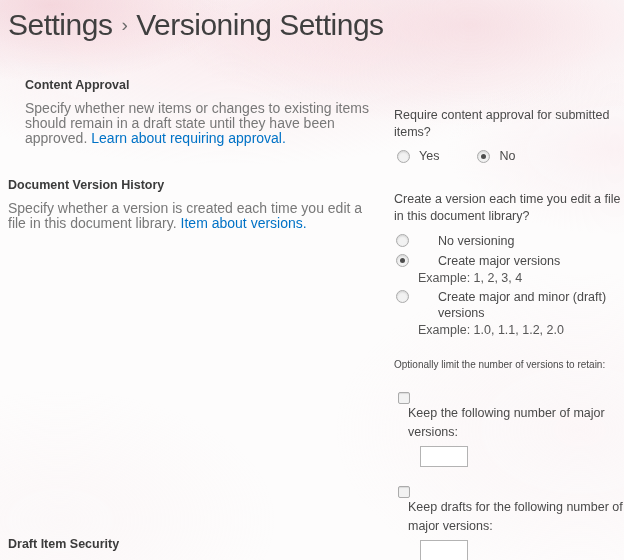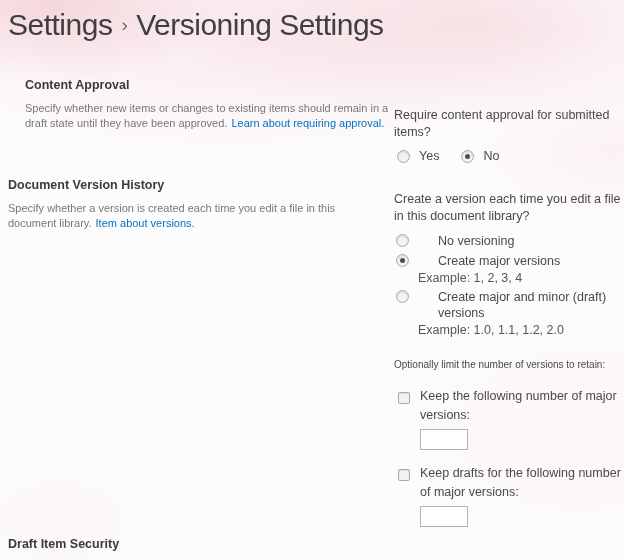--- a/index.html
+++ b/index.html
@@ -21,50 +21,50 @@
   
   .page-title {
     left:8px; top:8px;
     font-size:30px; font-weight:300; letter-spacing:-0.5px;
     color:#3f3f3f; white-space:nowrap;
   }
   .title-sep { font-size:19px; color:#6a6a6a; margin:0 9px; position:relative; top:-4px; }
 
   
   .section-heading { font-size:12.5px; font-weight:700; color:#3b3b3b; }
-  .section-desc { margin-top:9px; font-size:11px; line-height:15px; color:#787878; }
+  .section-desc { margin-top:9px; font-size:14px; line-height:15px; color:#787878; }
   .help-link { color:#0072c6; text-decoration:none; margin-left:4px; }
 
   
   .question { font-size:12.5px; line-height:17px; color:#4a4a4a; }
 
   .radio-row { display:flex; align-items:center; }
   .radio {
     width:13px; height:13px; border-radius:50%;
     border:1px solid #ababab; background:#f2f2f2;
     box-shadow: inset 0 1px 2px rgba(0,0,0,0.14);
     position:relative; flex:0 0 auto;
   }
   .radio.selected::after {
     content:""; position:absolute; left:3px; top:3px; right:3px; bottom:3px;
     border-radius:50%; background:#4d4d4d;
   }
   .opt-label { font-size:12.5px; color:#4a4a4a; margin-left:9px; line-height:16px; }
   .example { font-size:12.5px; color:#565656; padding-left:22px; margin-top:2px; }
 
-  .yn-group { display:flex; gap:22px; margin-top:7px; margin-left:3px; }
+  .yn-group { display:flex; gap:38px; margin-top:7px; margin-left:3px; }
 
   .vh-options { margin-top:8px; margin-left:2px; }
   .vh-option { margin-top:4px; }
   .vh-option .radio-row { align-items:flex-start;gap:20px; }
   .vh-option .radio { margin-top:1px; }
 
   .limit-label { margin-top:19px; font-size:10px; line-height:17px; color:#4a4a4a; }
 
-  .cb-row { display:flex; align-items:flex-start; margin-top:14px; margin-left:4px; }
+  .cb-row { display:flex; align-items:flex-start; margin-top:14px; margin-left:4px;flex-direction:column; }
   .checkbox {
     width:12px; height:12px; border:1px solid #ababab; border-radius:2px;
     background:#f2f2f2; box-shadow: inset 0 1px 1px rgba(0,0,0,0.10);
     flex:0 0 auto; margin-top:5px;
   }
   .cb-label { font-size:12.5px; line-height:19px; color:#4a4a4a; margin-left:10px; }
   .num-input {
     display:block; margin:4px 0 0 26px;
     width:48px; height:21px;
     border:1px solid #b3b3b3; background:#fff;

